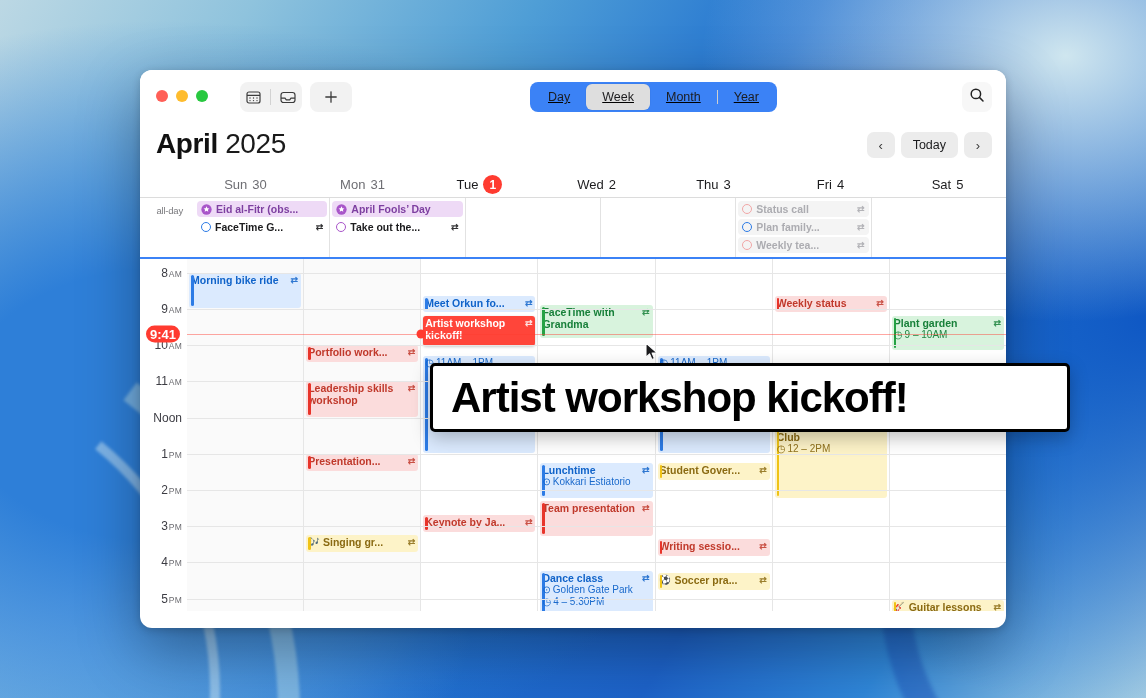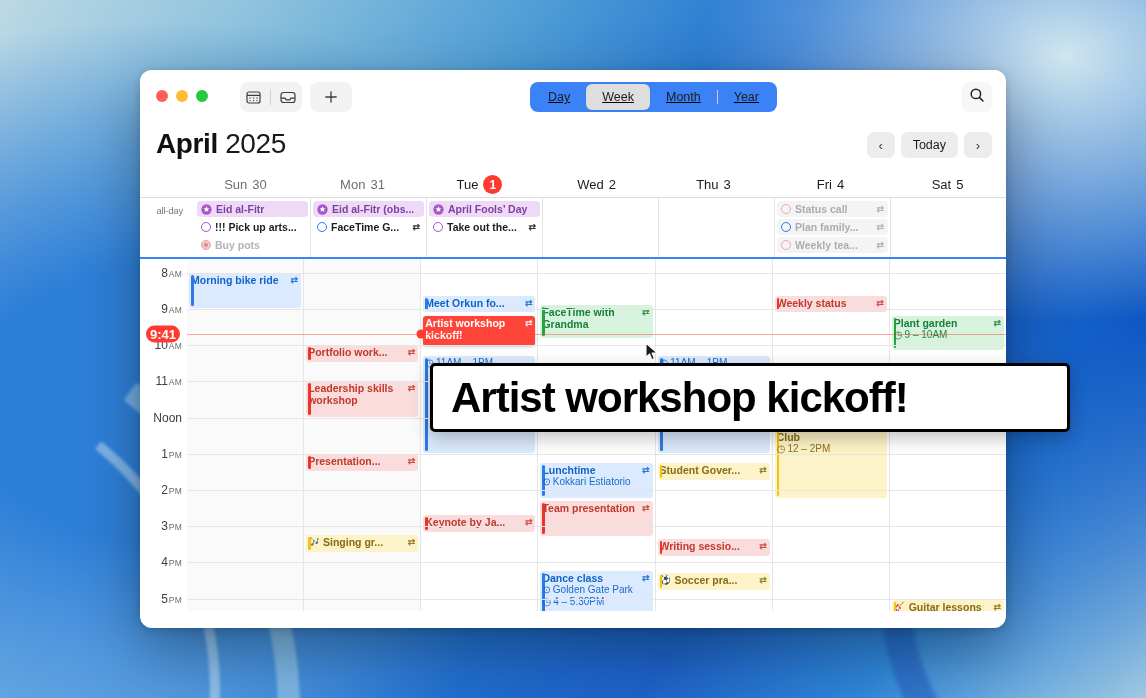--- a/index.html
+++ b/index.html
@@ -341,37 +341,20 @@
       </div>
       <div class="dh-cell weekday">
         <span>Sat</span>
         <span>5</span>
       </div>
     </div>
 
   <div class="allday-row">
     <div class="allday-label">all-day</div>
     <div class="allday-cols" id="allday-cols">
-        <div class="ad-col">
-          <div class="ad-chip chip-purple">
-            <span class="star-ico"><svg viewBox="0 0 12 12" width="11" height="11">
-                <circle cx="6" cy="6" r="5.6" fill="#a855c9"></circle>
-                <path d="M6 2.5l.95 2.1 2.25.22-1.7 1.5.5 2.2L6 7.4 3.99 8.52l.5-2.2-1.7-1.5 2.25-.22z" fill="#fff"></path>
-              </svg></span>
-            <span class="chip-txt">Eid al-Fitr</span>
-          </div>
-          <div class="ad-chip chip-plain">
-            <span class="circ" style="color: rgb(168, 85, 201);"></span>
-            <span class="chip-txt">!!! Pick up arts...</span>
-          </div>
-          <div class="ad-chip chip-dim">
-            <span class="circ filled"></span>
-            <span class="chip-txt">Buy pots</span>
-          </div>
-        </div>
         <div class="ad-col">
           <div class="ad-chip chip-purple">
             <span class="star-ico"><svg viewBox="0 0 12 12" width="11" height="11">
                 <circle cx="6" cy="6" r="5.6" fill="#a855c9"></circle>
                 <path d="M6 2.5l.95 2.1 2.25.22-1.7 1.5.5 2.2L6 7.4 3.99 8.52l.5-2.2-1.7-1.5 2.25-.22z" fill="#fff"></path>
               </svg></span>
             <span class="chip-txt">Eid al-Fitr (obs...</span>
           </div>
           <div class="ad-chip chip-plain">
             <span class="circ" style="color: rgb(44, 123, 229);"></span>

